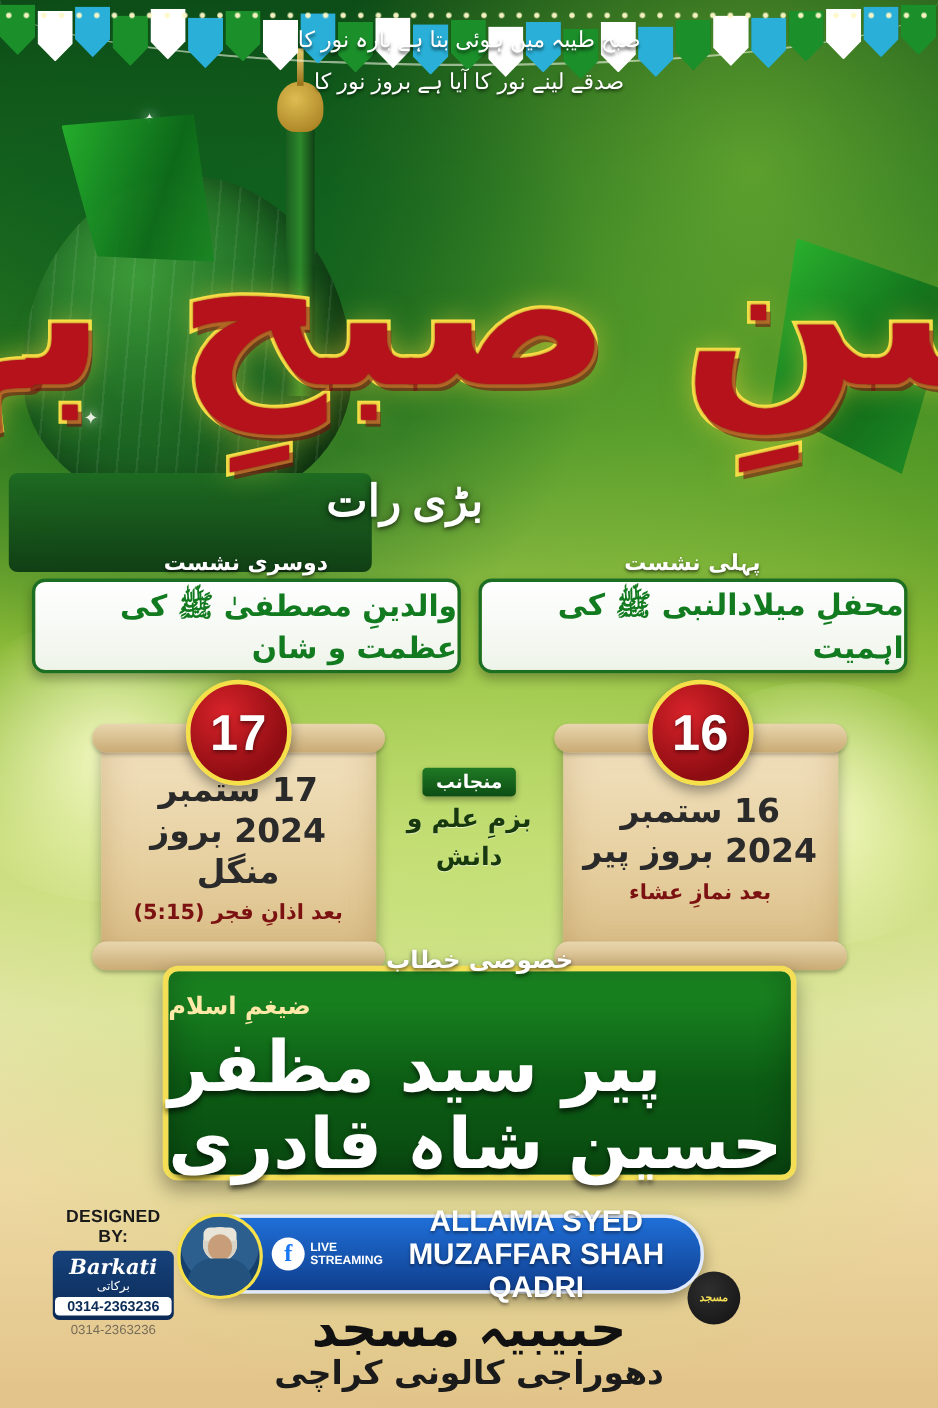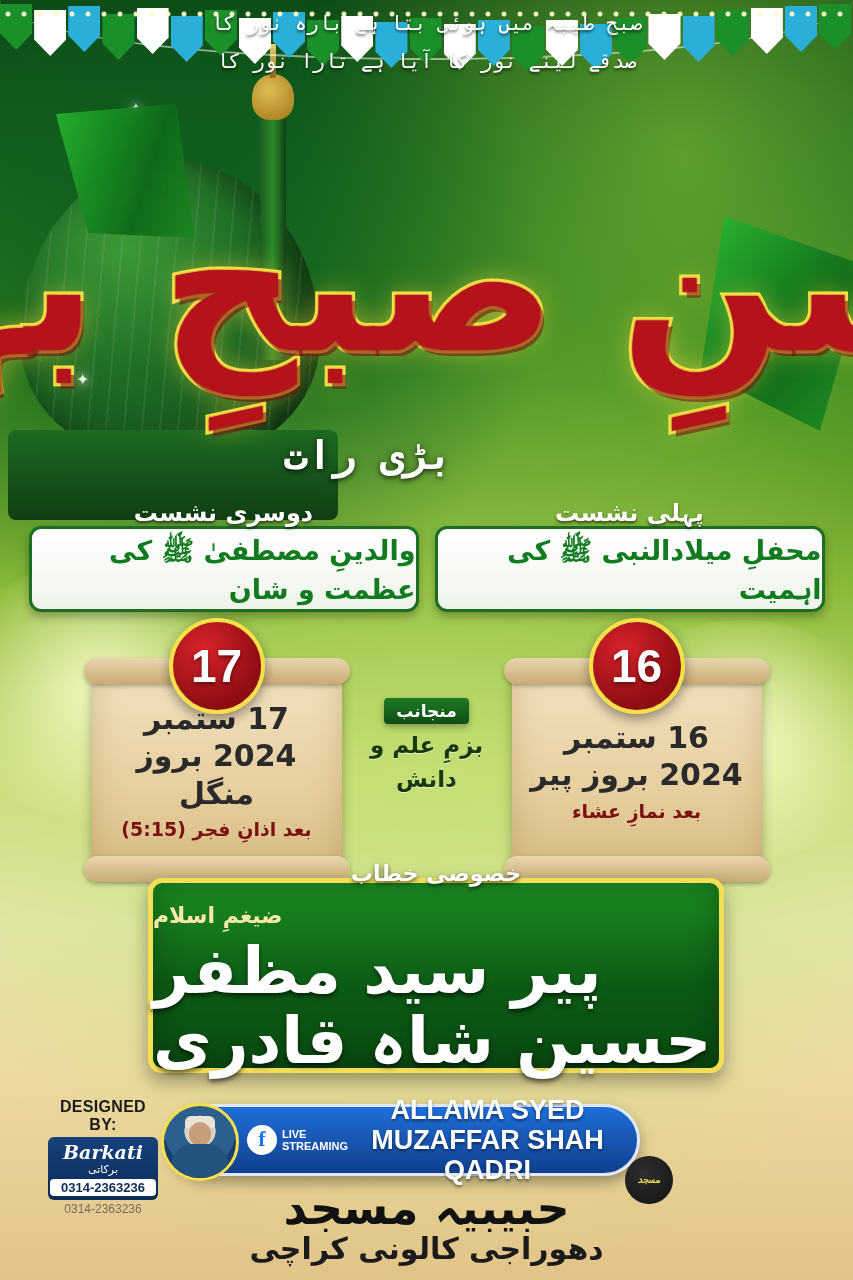--- a/index.html
+++ b/index.html
@@ -82,25 +82,25 @@
     position:absolute; width:120px; height:150px;
     background: linear-gradient(120deg,#27b12e,#0e6a1a 60%,#1e8a24);
     clip-path: polygon(0 0, 100% 10%, 92% 100%, 6% 82%);
     opacity:.95;
     box-shadow: 0 4px 16px rgba(0,0,0,.25);
   }
   .sideflag.l { left:70px; top:100px; transform:rotate(-12deg); }
   .sideflag.r { right:0px; top:230px; transform:rotate(12deg); width:150px; height:190px;}
   
   .couplet {
-    position:absolute; top:6px; left:0; width:853px;
+    position:absolute; top:18px; left:0; width:853px;
     text-align:center; direction:rtl;
     color:#ffffff; text-shadow: 0 2px 3px rgba(0,0,0,.6);
     font-size:20px; line-height:1.9;
-    font-family:Liberation Mono, monospace;
+    font-family:Liberation Sans, sans-serif;
   }
   
   .title-wrap {
     position:absolute; top:120px; left:0; width:853px; height:330px;
     display:flex; align-items:center; justify-content:center;
     direction:rtl;
   }
   .title {
     font-family:"DejaVu Sans", sans-serif;
     font-size:188px; font-weight:bold; line-height:1;
@@ -110,21 +110,21 @@
     text-shadow:
        0 0 2px #7c0d12,
        4px 6px 0 rgba(120,10,14,.55),
        0 0 28px rgba(255,220,60,.55);
     letter-spacing: -6px;
     white-space:nowrap;
   }
   .subtitle {
     position:absolute; top:432px; left:0; width:736px; text-align:center;
     direction:rtl;
-    font-family:Liberation Mono, monospace;
+    font-family:Liberation Serif, serif;
     font-size:40px; font-weight:bold; color:#ffffff;
     text-shadow: 0 2px 4px rgba(0,0,0,.55), 0 0 10px rgba(0,0,0,.4);
   }
   
   .sessions {
     position:absolute; top:498px; left:0; width:853px; height:130px;
     display:flex; flex-direction:row-reverse; justify-content:center; gap:16px;
   }
   .session {
     position:relative; width:390px; height:86px; margin-top:28px;
@@ -136,21 +136,21 @@
     direction:rtl;
   }
   .session .txt {
     font-family:"DejaVu Sans", sans-serif;
     font-size:27px; font-weight:bold; color:#127a1f;
     text-shadow:none;
   }
   .session .cap {
     position:absolute; top:-30px; right:50%; transform:translateX(50%);
     font-family:"DejaVu Sans", sans-serif;
-    font-size:24px; font-weight:bold; color:#ffffff;
+    font-size:20px; font-weight:bold; color:#ffffff;
     text-shadow:0 2px 3px rgba(0,0,0,.6);
     white-space:nowrap;
   }
   
   .scrolls {
     position:absolute; top:640px; left:0; width:853px; height:230px;
     display:flex; flex-direction:row-reverse; justify-content:center; align-items:flex-start; gap:10px;
   }
   .scroll {
     position:relative; width:250px; height:200px; margin-top:30px;
@@ -289,21 +289,21 @@
   
   .venue {
     position:absolute; left:0; bottom:14px; width:853px; text-align:center; direction:rtl;
   }
   .venue .logo {
     position:absolute; right:180px; top:-26px;
     width:48px; height:48px; border-radius:50%;
     background: radial-gradient(circle at 40% 35%, #2f2f2f, #111);
     color:#f3de56; font-size:10px; font-weight:bold;
     display:flex; align-items:center; justify-content:center;
-    font-family:Liberation Mono, monospace;
+    font-family:Liberation Serif, serif;
     text-align:center;
   }
   .venue .name {
     font-family:"DejaVu Sans", sans-serif; font-size:46px; font-weight:bold;
     color:#111; line-height:1.15;
   }
   .venue .addr {
     font-family:"DejaVu Sans", sans-serif; font-size:30px; font-weight:bold;
     color:#1b1b1b; margin-top:-4px;
   }
@@ -363,21 +363,21 @@
       <div class="flag" style="background:#1b8f2a; margin-top:10px;"></div>
       <div class="flag" style="background:#ffffff; margin-top:8px;"></div>
       <div class="flag" style="background:#2ab0d8; margin-top:6px;"></div>
       <div class="flag" style="background:#1b8f2a; margin-top:4px;"></div>
     </div>
     <div class="bulbline"></div>
   </div>
 
   <div class="couplet">
     <div>صبح طیبہ میں ہوئی بتا ہے بارہ نور کا</div>
-    <div>صدقے لینے نور کا آیا ہے تارا نور کا</div>
+    <div>صدقے لینے نور کا آیا ہے بروز نور کا</div>
   </div>
 
   <div class="title-wrap">
     <div class="title">جشنِ صبحِ بہار</div>
   </div>
   <div class="subtitle">بڑی رات</div>
 
   <div class="sessions">
     <div class="session">
       <div class="cap">پہلی نشست</div>

